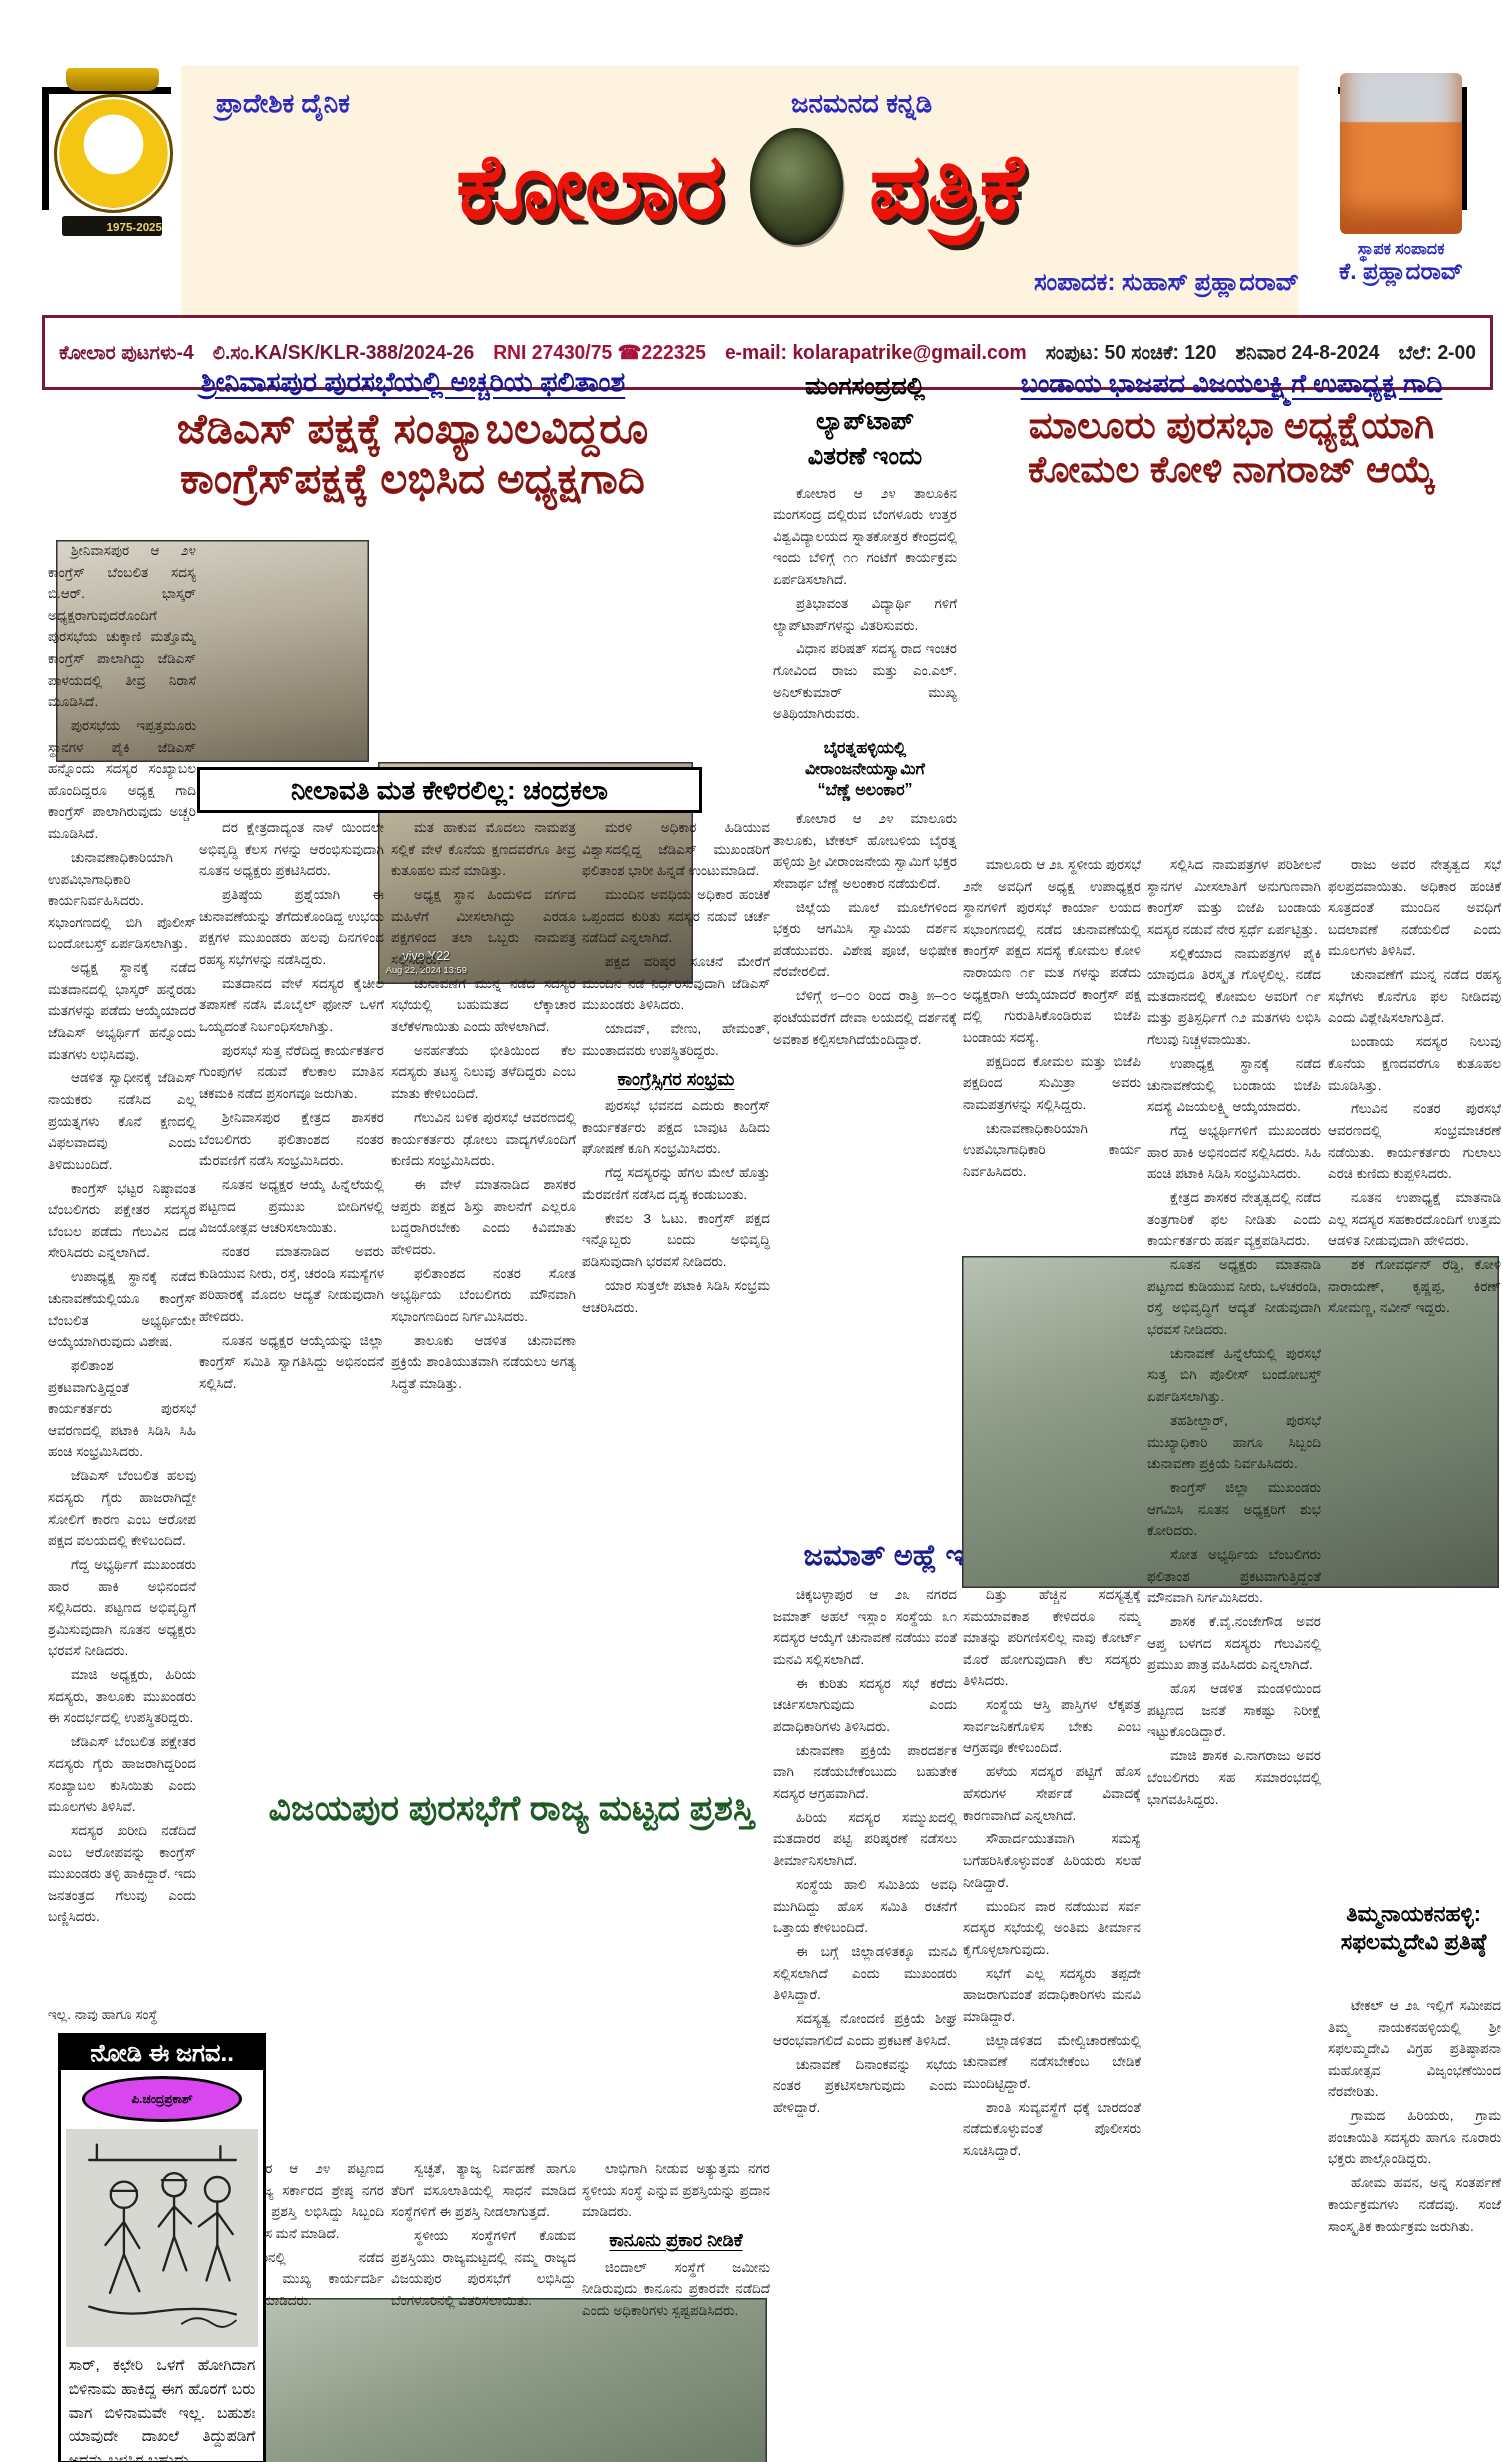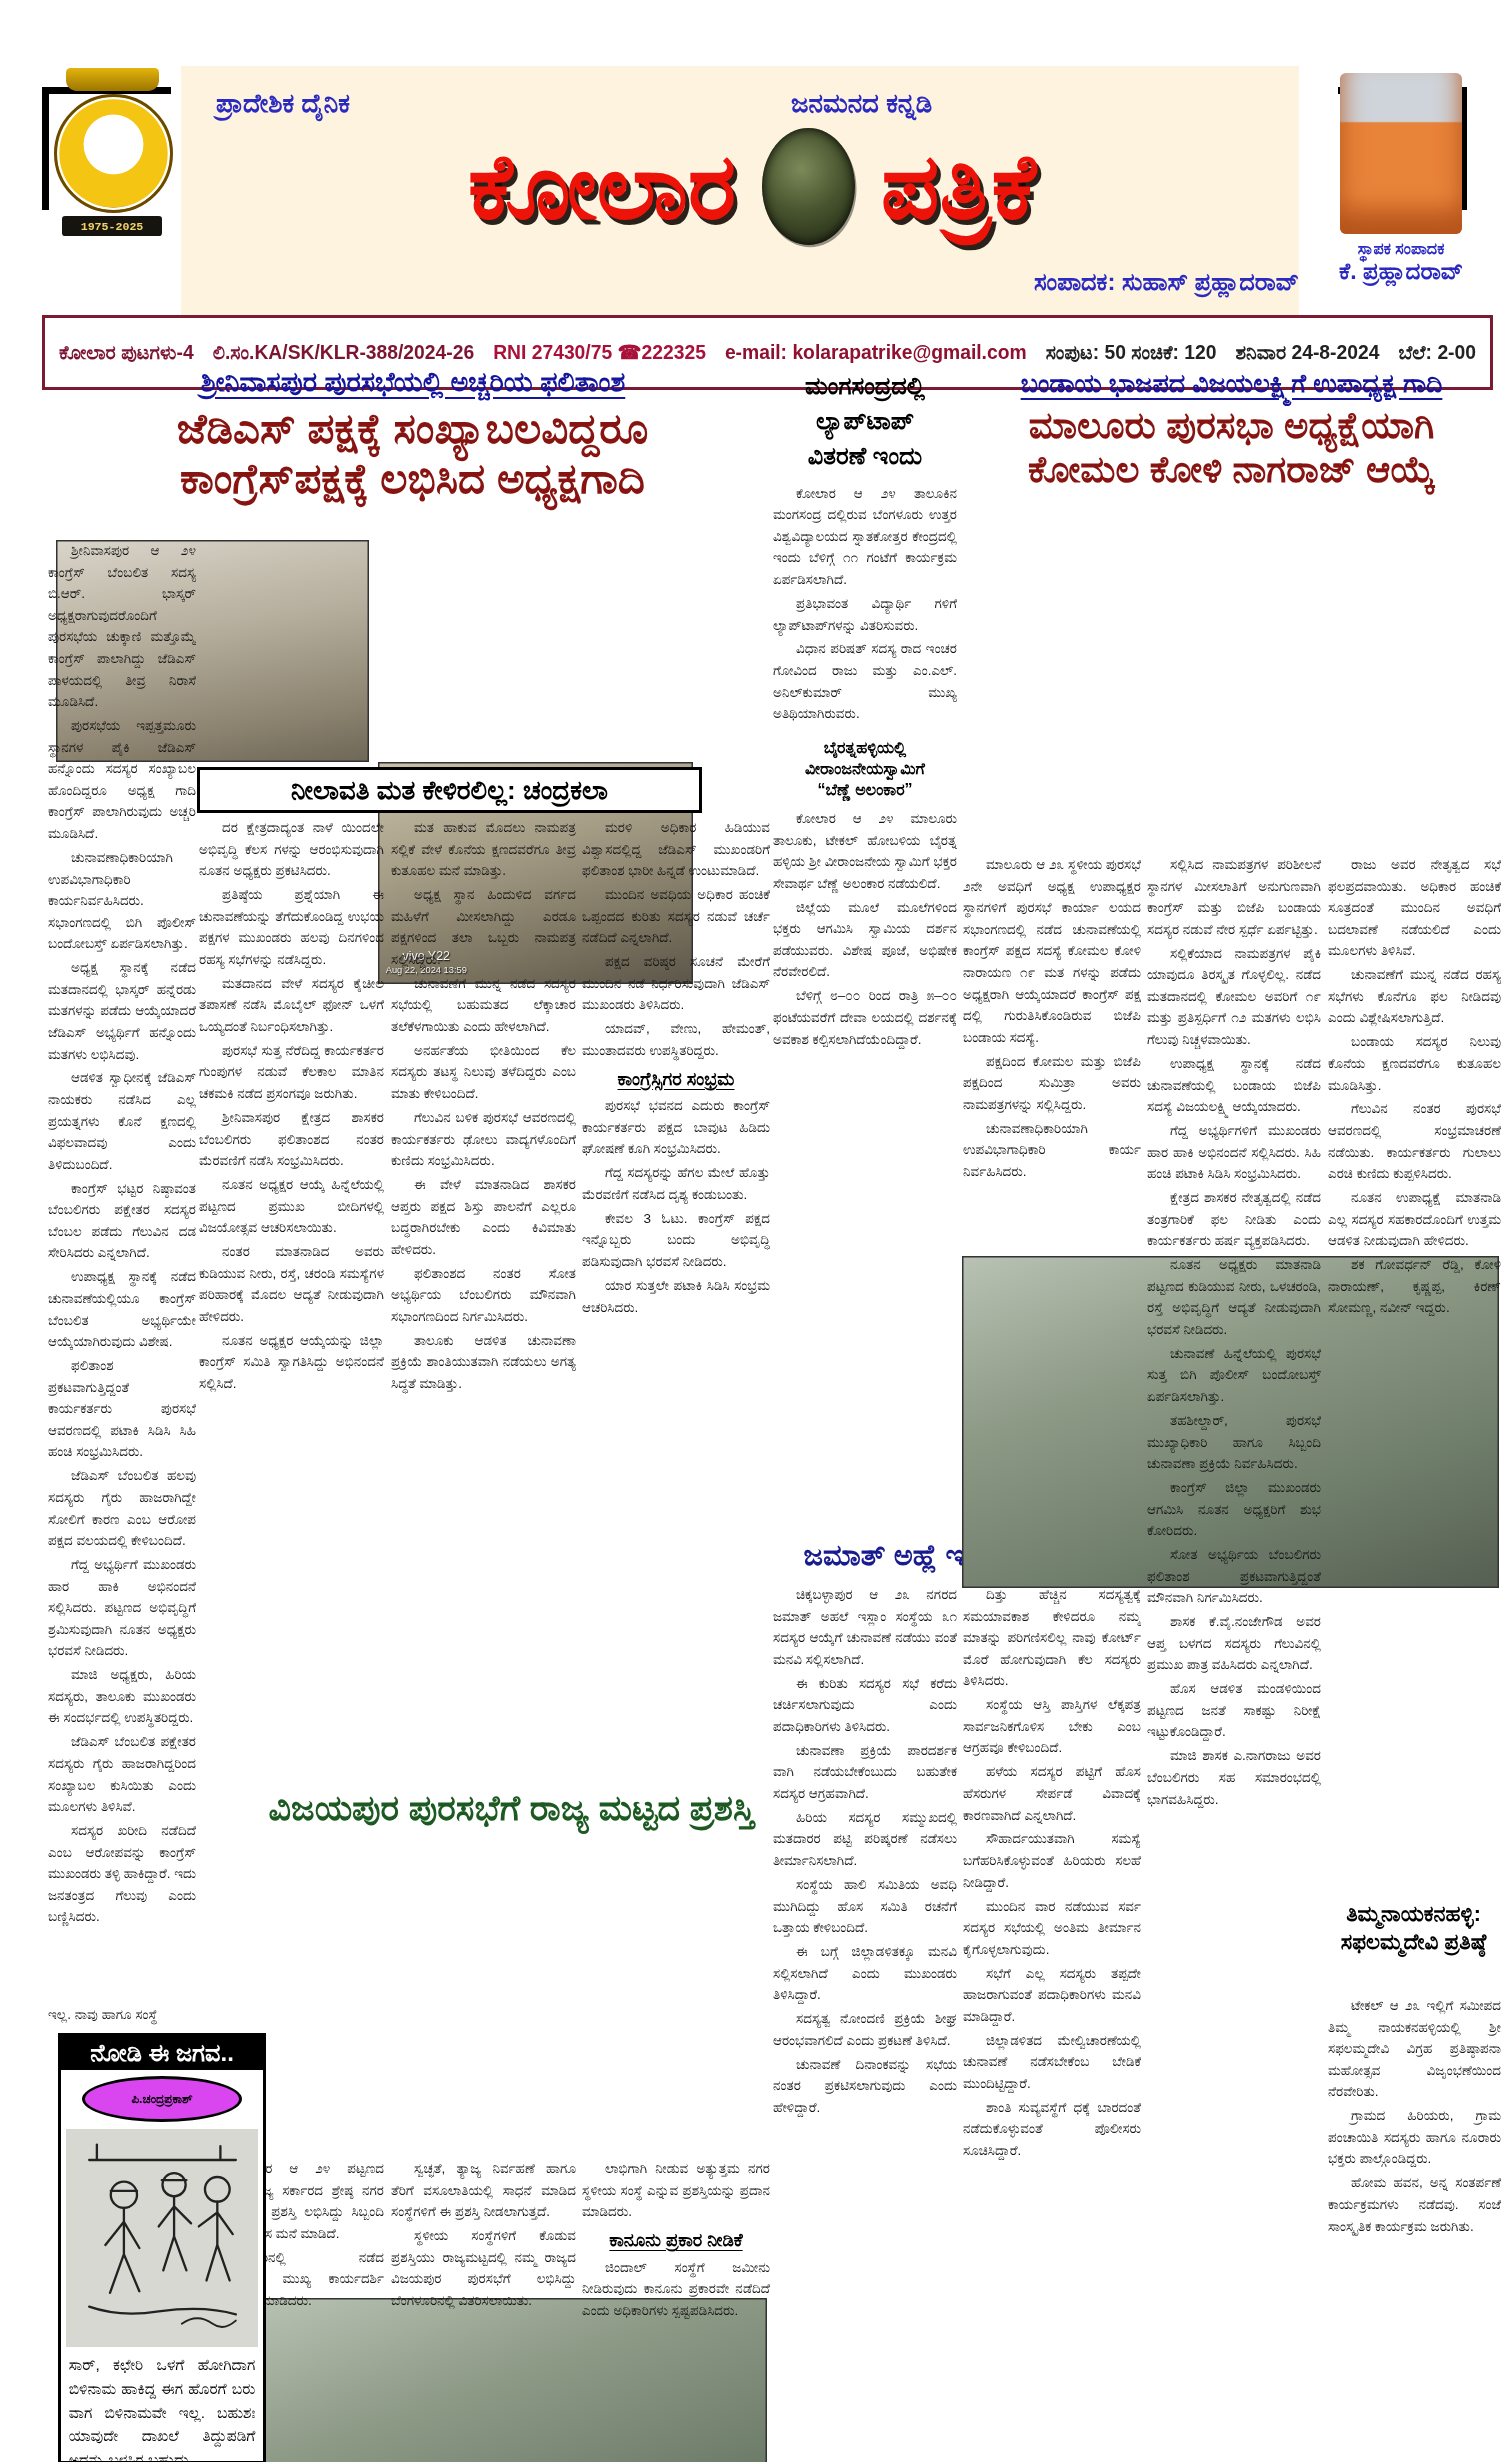--- a/index.html
+++ b/index.html
@@ -82,32 +82,32 @@
 
 <div class="page">
 
   <div class="abs corner tl" style="left:42px;top:87px;width:122px;height:116px;"></div>
   <div class="abs corner tr" style="left:1338px;top:87px;width:122px;height:116px;"></div>
   <div class="abs dbl-line" style="left:42px;top:338px;width:122px;"></div>
 
   <div class="abs header-center" style="left:181px;top:66px;width:1118px;height:249px;">
     <div class="abs tagline" style="left:35px;top:21.6px;">ಪ್ರಾದೇಶಿಕ ದೈನಿಕ</div>
     <div class="abs tagline" style="left:610px;top:21.6px;">ಜನಮನದ ಕನ್ನಡಿ</div>
-    <div class="abs masthead-row" style="left:0;top:62px;width:100%;margin-left:12px;">
+    <div class="abs masthead-row" style="left:0;top:62px;width:100%;">
       <span class="masthead-word">ಕೋಲಾರ</span>
       <span class="emblem"></span>
       <span class="masthead-word">ಪತ್ರಿಕೆ</span>
     </div>
     <div class="abs editor-line" style="left:0;top:202px;width:100%;">ಸಂಪಾದಕ: ಸುಹಾಸ್ ಪ್ರಹ್ಲಾದರಾವ್</div>
   </div>
 
   <div class="abs" style="left:54px;top:68px;width:116px;height:244px;">
     <div class="logo-ribbon" style="margin:0 auto;"></div>
     <div class="logo-badge" style="margin:3.1px auto;"></div>
-    <div class="logo-band" style="margin:0 auto;display:flex;align-items:center;justify-content:center;font-family:Liberation Mono, monospace;">
+    <div class="logo-band" style="margin:0 auto;display:flex;align-items:center;justify-content:flex-end;">
       <span style="color:#f2d169;font-size:11.6px;font-weight:bold;">1975-2025</span>
     </div>
   </div>
 
   <div class="abs" style="left:1306px;top:73px;width:190px;height:239px;">
     <div class="founder-photo" style="margin:0 auto;"></div>
     <div class="founder-label" style="margin-top:6.2px;">ಸ್ಥಾಪಕ ಸಂಪಾದಕ</div>
     <div class="founder-name">ಕೆ. ಪ್ರಹ್ಲಾದರಾವ್</div>
   </div>
 

